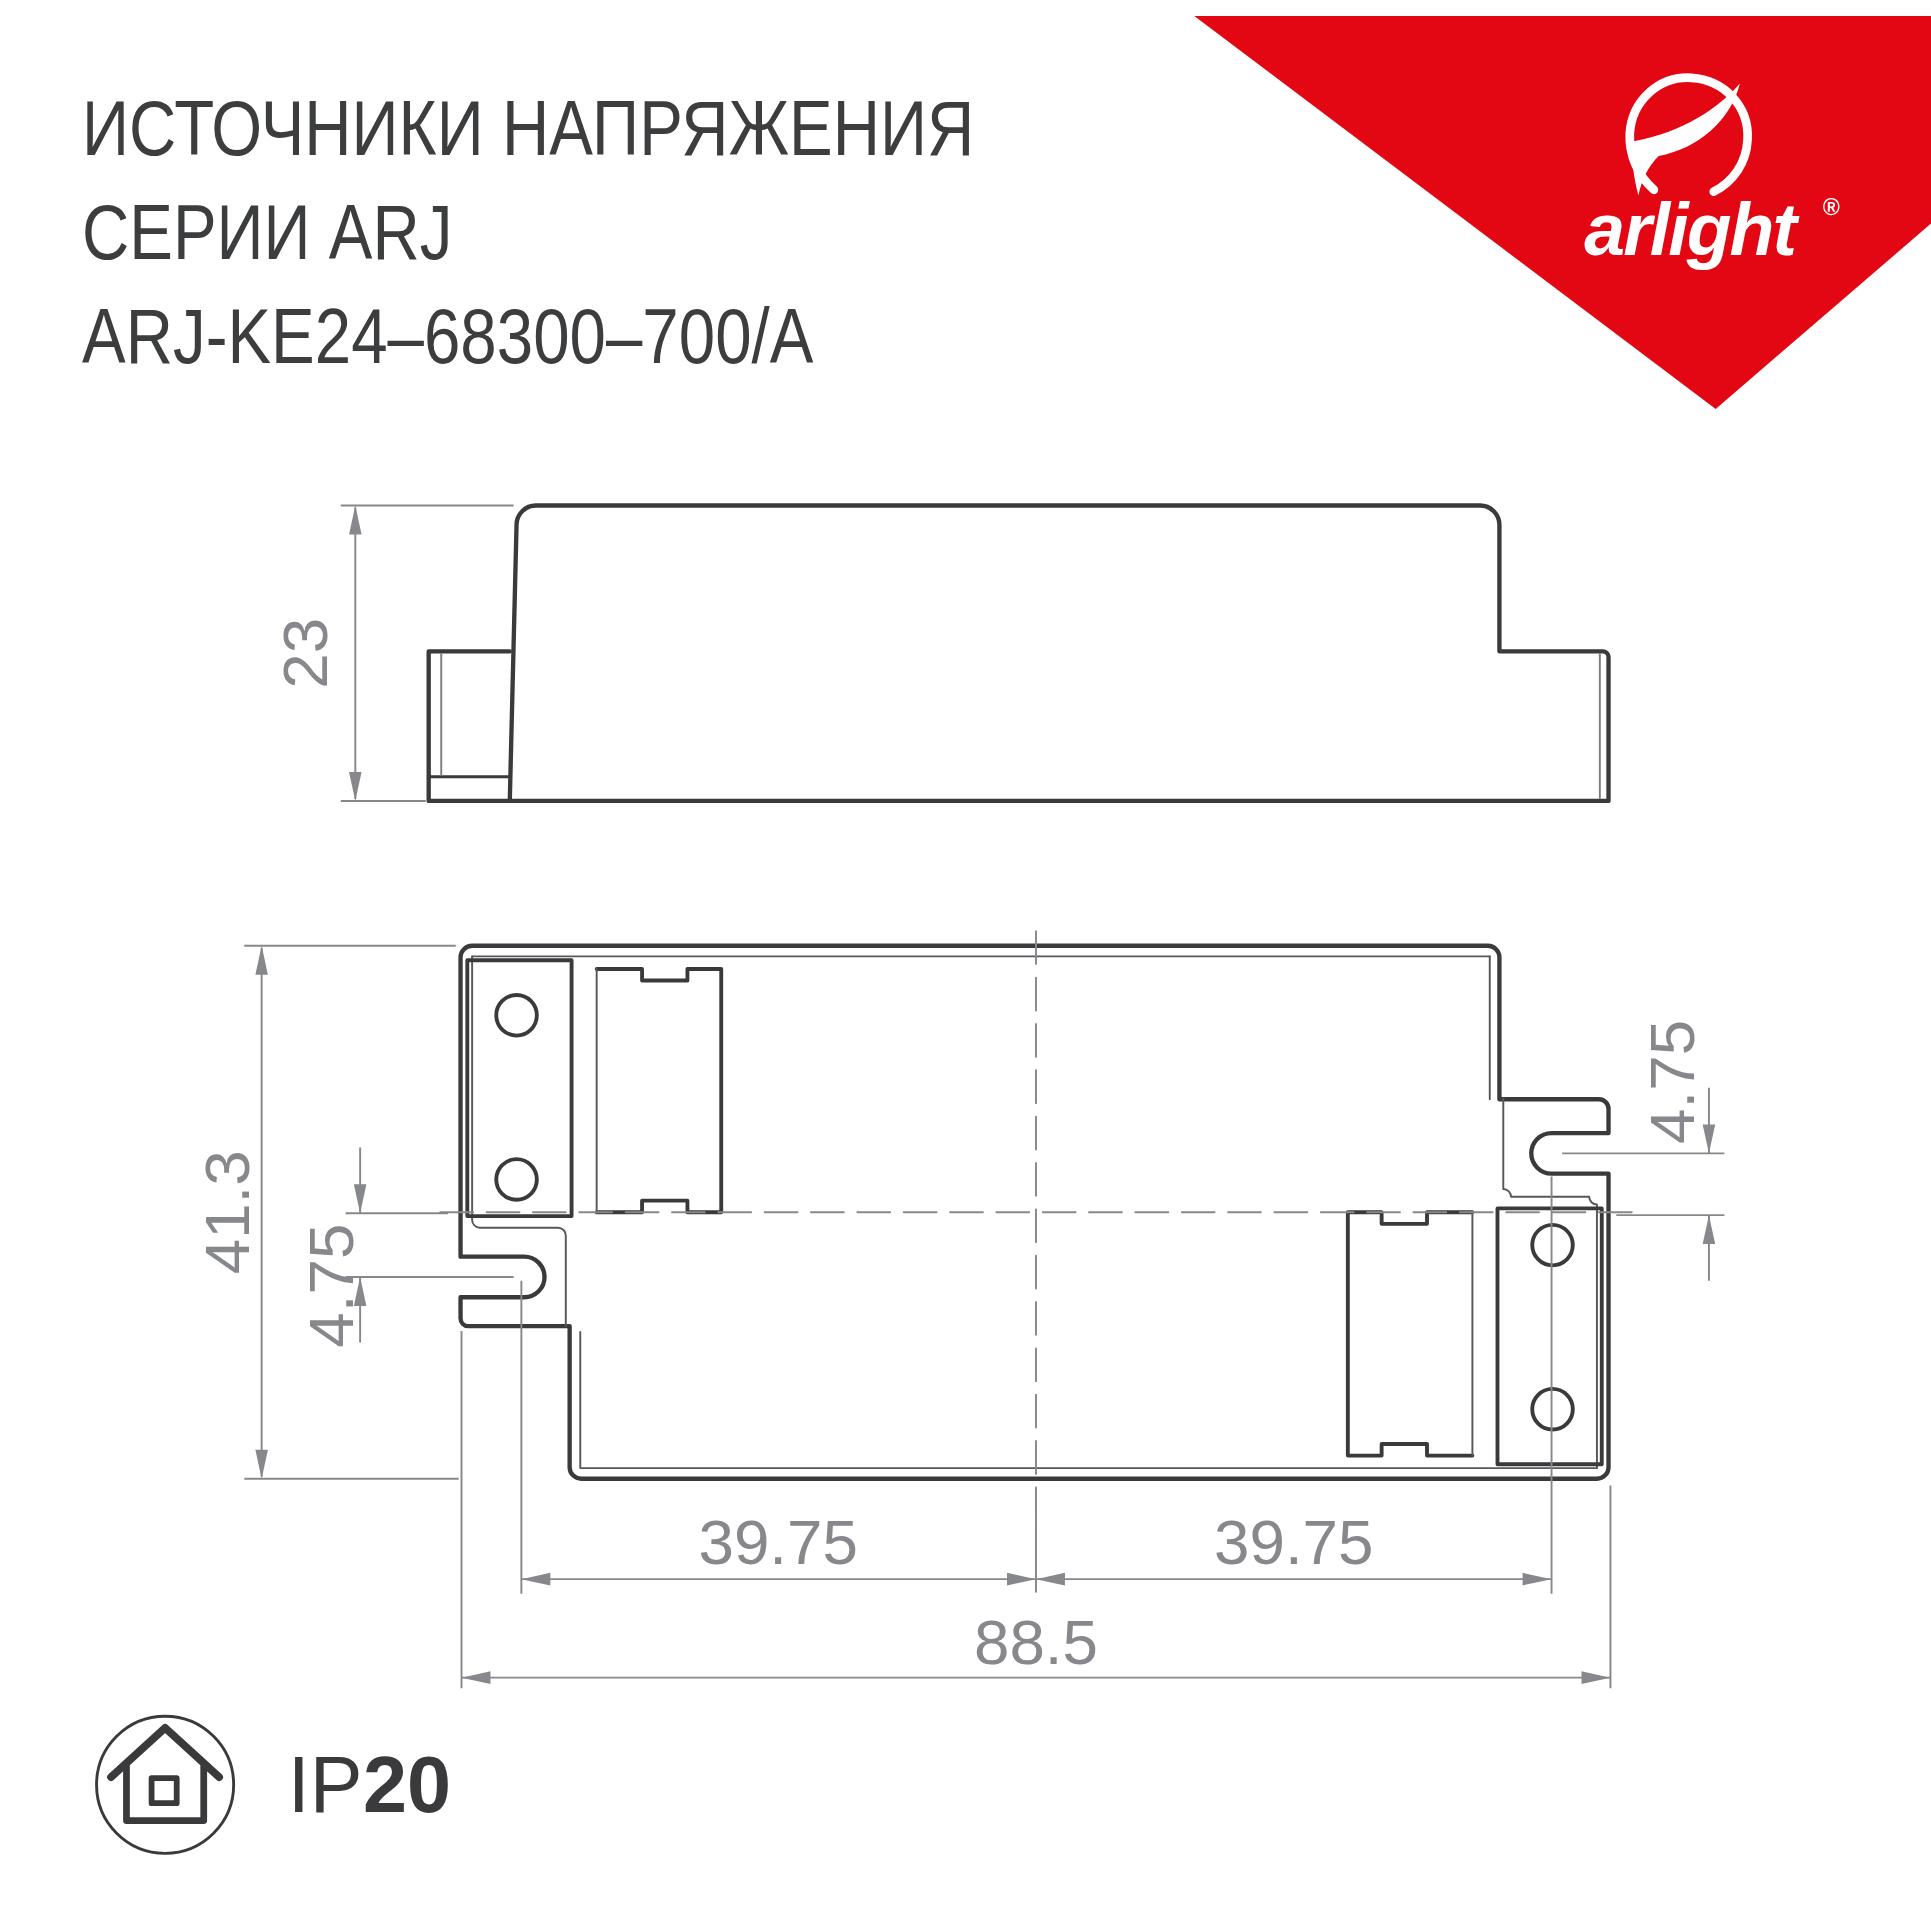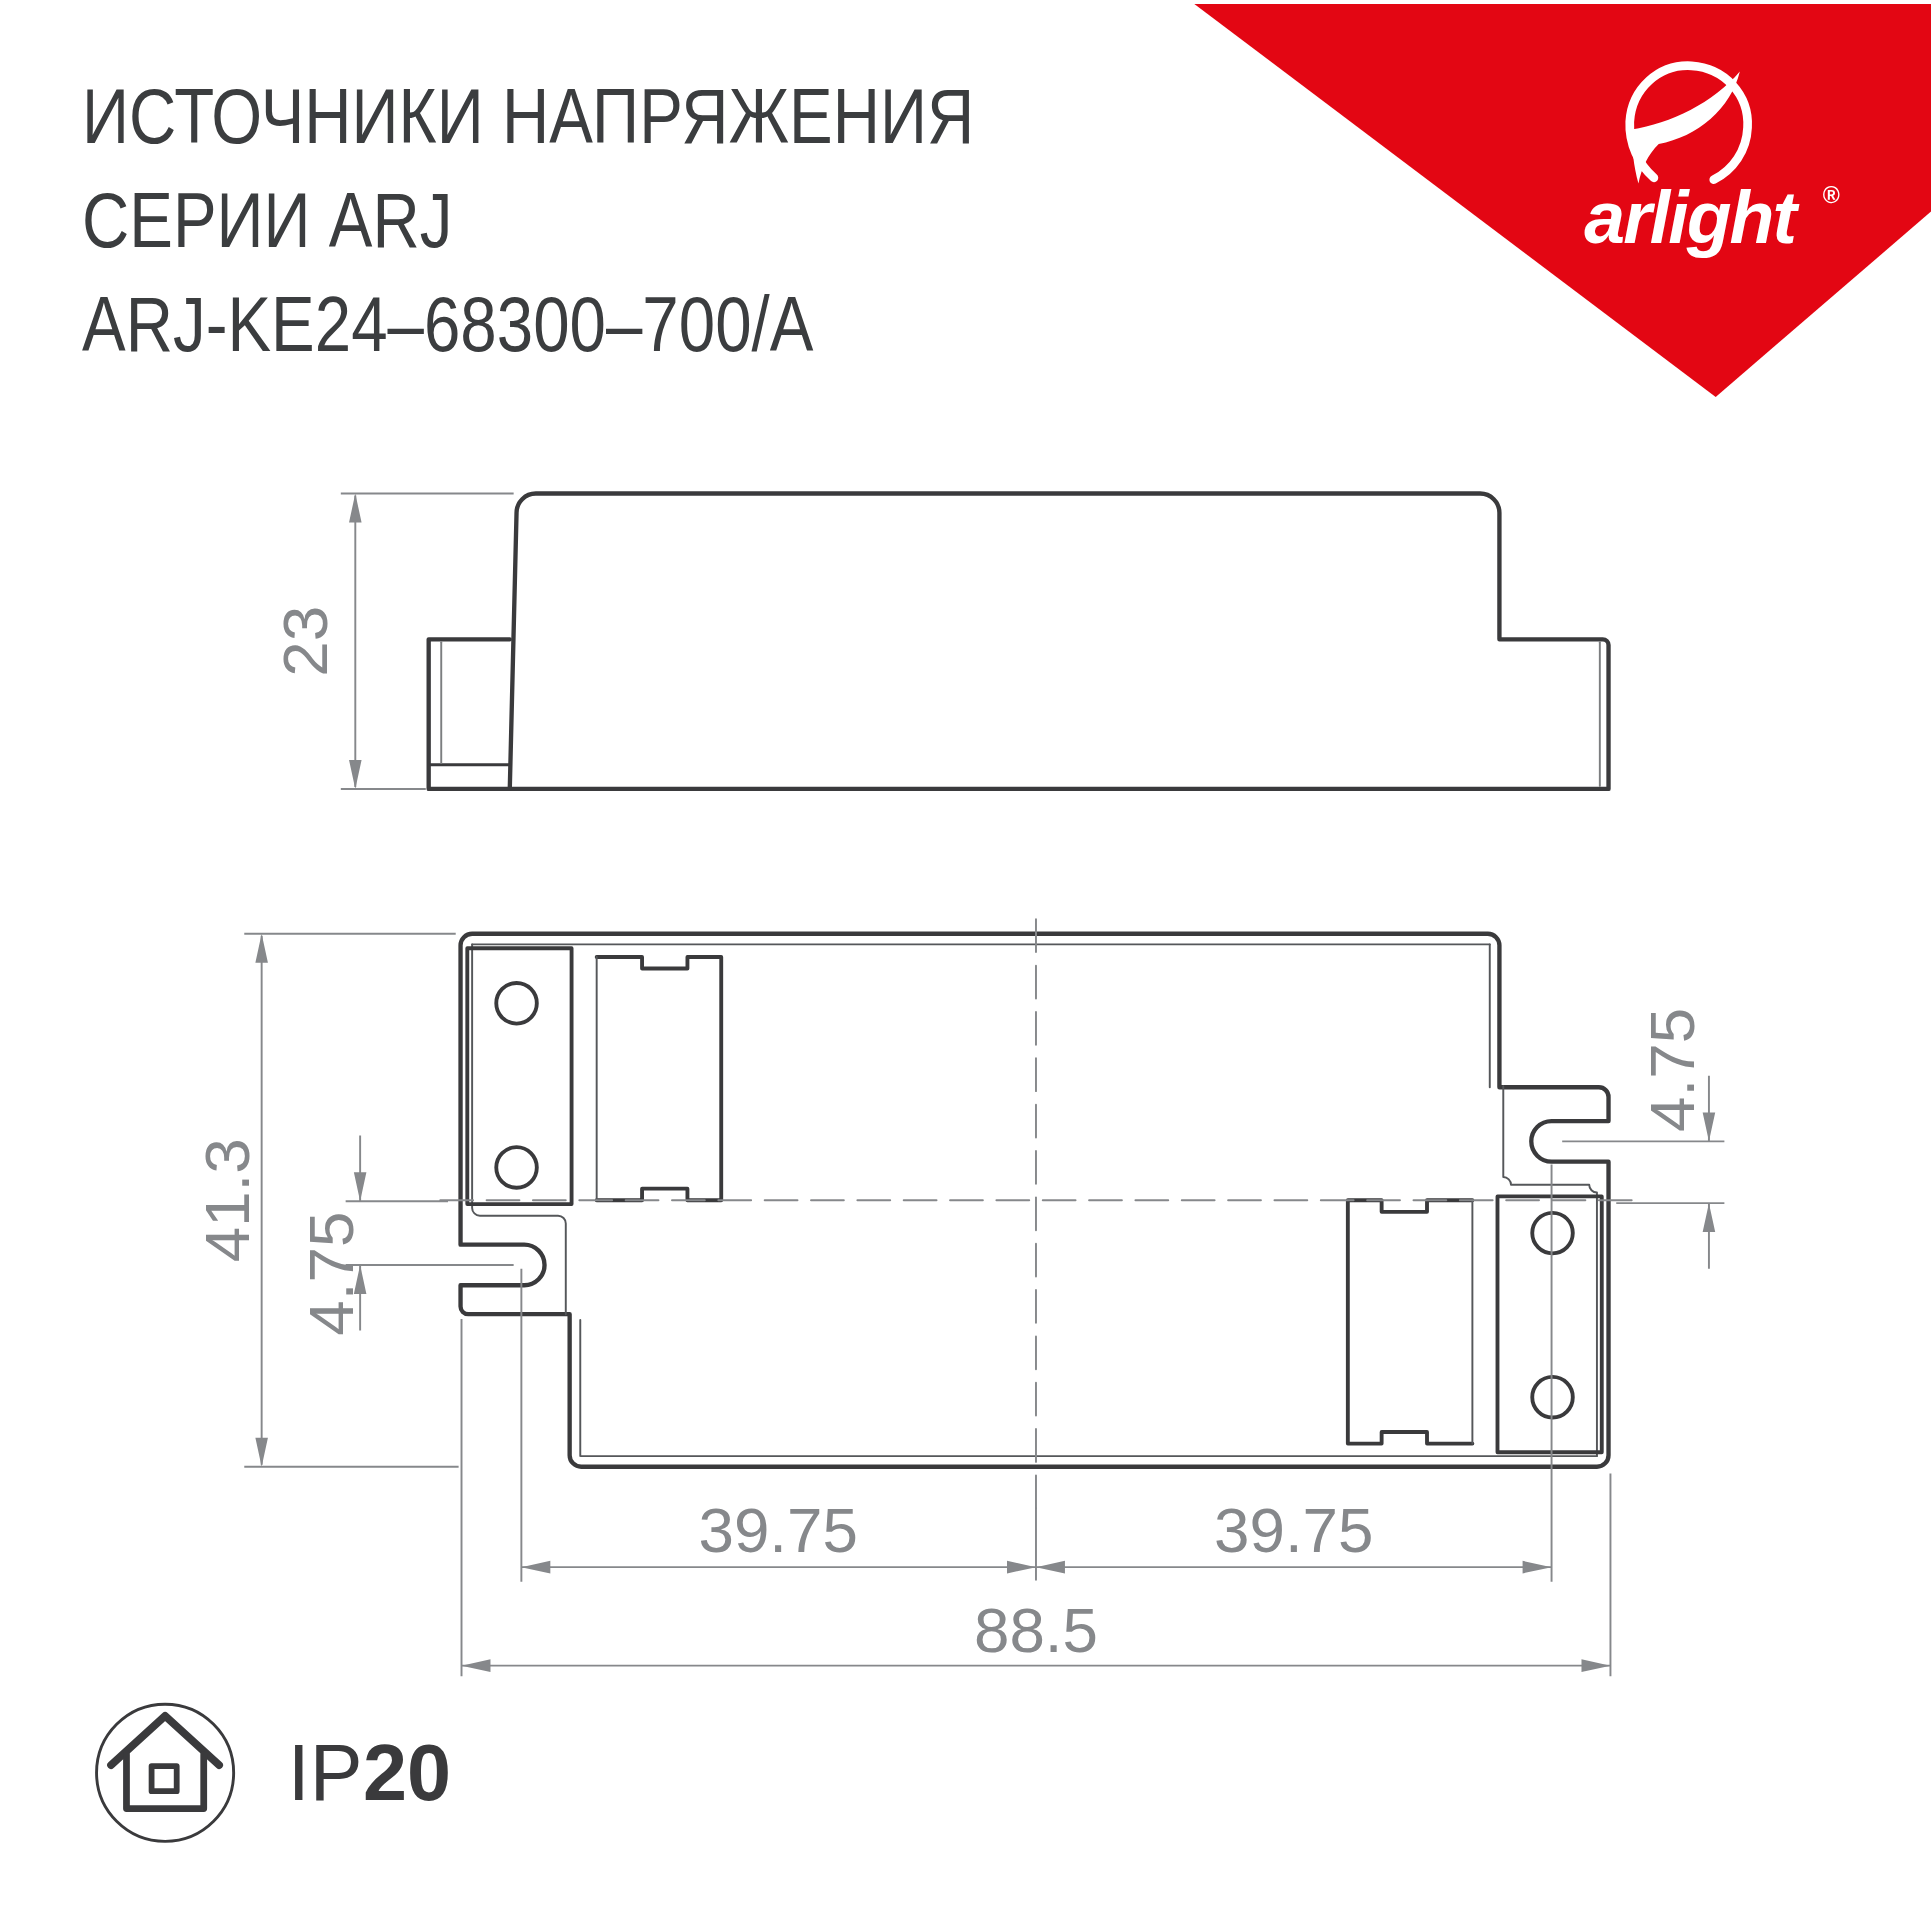--- a/index.html
+++ b/index.html
@@ -1,18 +1,18 @@
 <!DOCTYPE html>
 <html><head>
 <meta charset="utf-8">
 <style>
   html,body{margin:0;padding:0;background:#fff;}
   body{width:1931px;height:1931px;position:relative;overflow:hidden;
        font-family:"Liberation Sans", sans-serif;}
-  .stage{position:absolute;left:0;top:4px;width:1931px;height:1562px;}
+  .stage{position:absolute;left:0;top:16px;width:1931px;height:1562px;}
   .title-block{position:absolute;left:82px;top:60px;color:#3b3d3f;
        font-size:77px;line-height:104px;font-weight:400;white-space:nowrap;
        transform:scaleX(0.85);transform-origin:left top;letter-spacing:0;}
   svg{position:absolute;left:0;top:0;}
   svg text{font-family:"Liberation Sans", sans-serif;}
   .dim-txt{fill:#86888b;font-size:66px;}
   .ip-txt{fill:#3a3a3c;font-size:82px;}
   .logo-txt{fill:#ffffff;font-size:76px;font-weight:bold;font-style:italic;letter-spacing:-2px;}
   .logo-reg{fill:#ffffff;font-size:24px;font-weight:bold;}
 </style>

